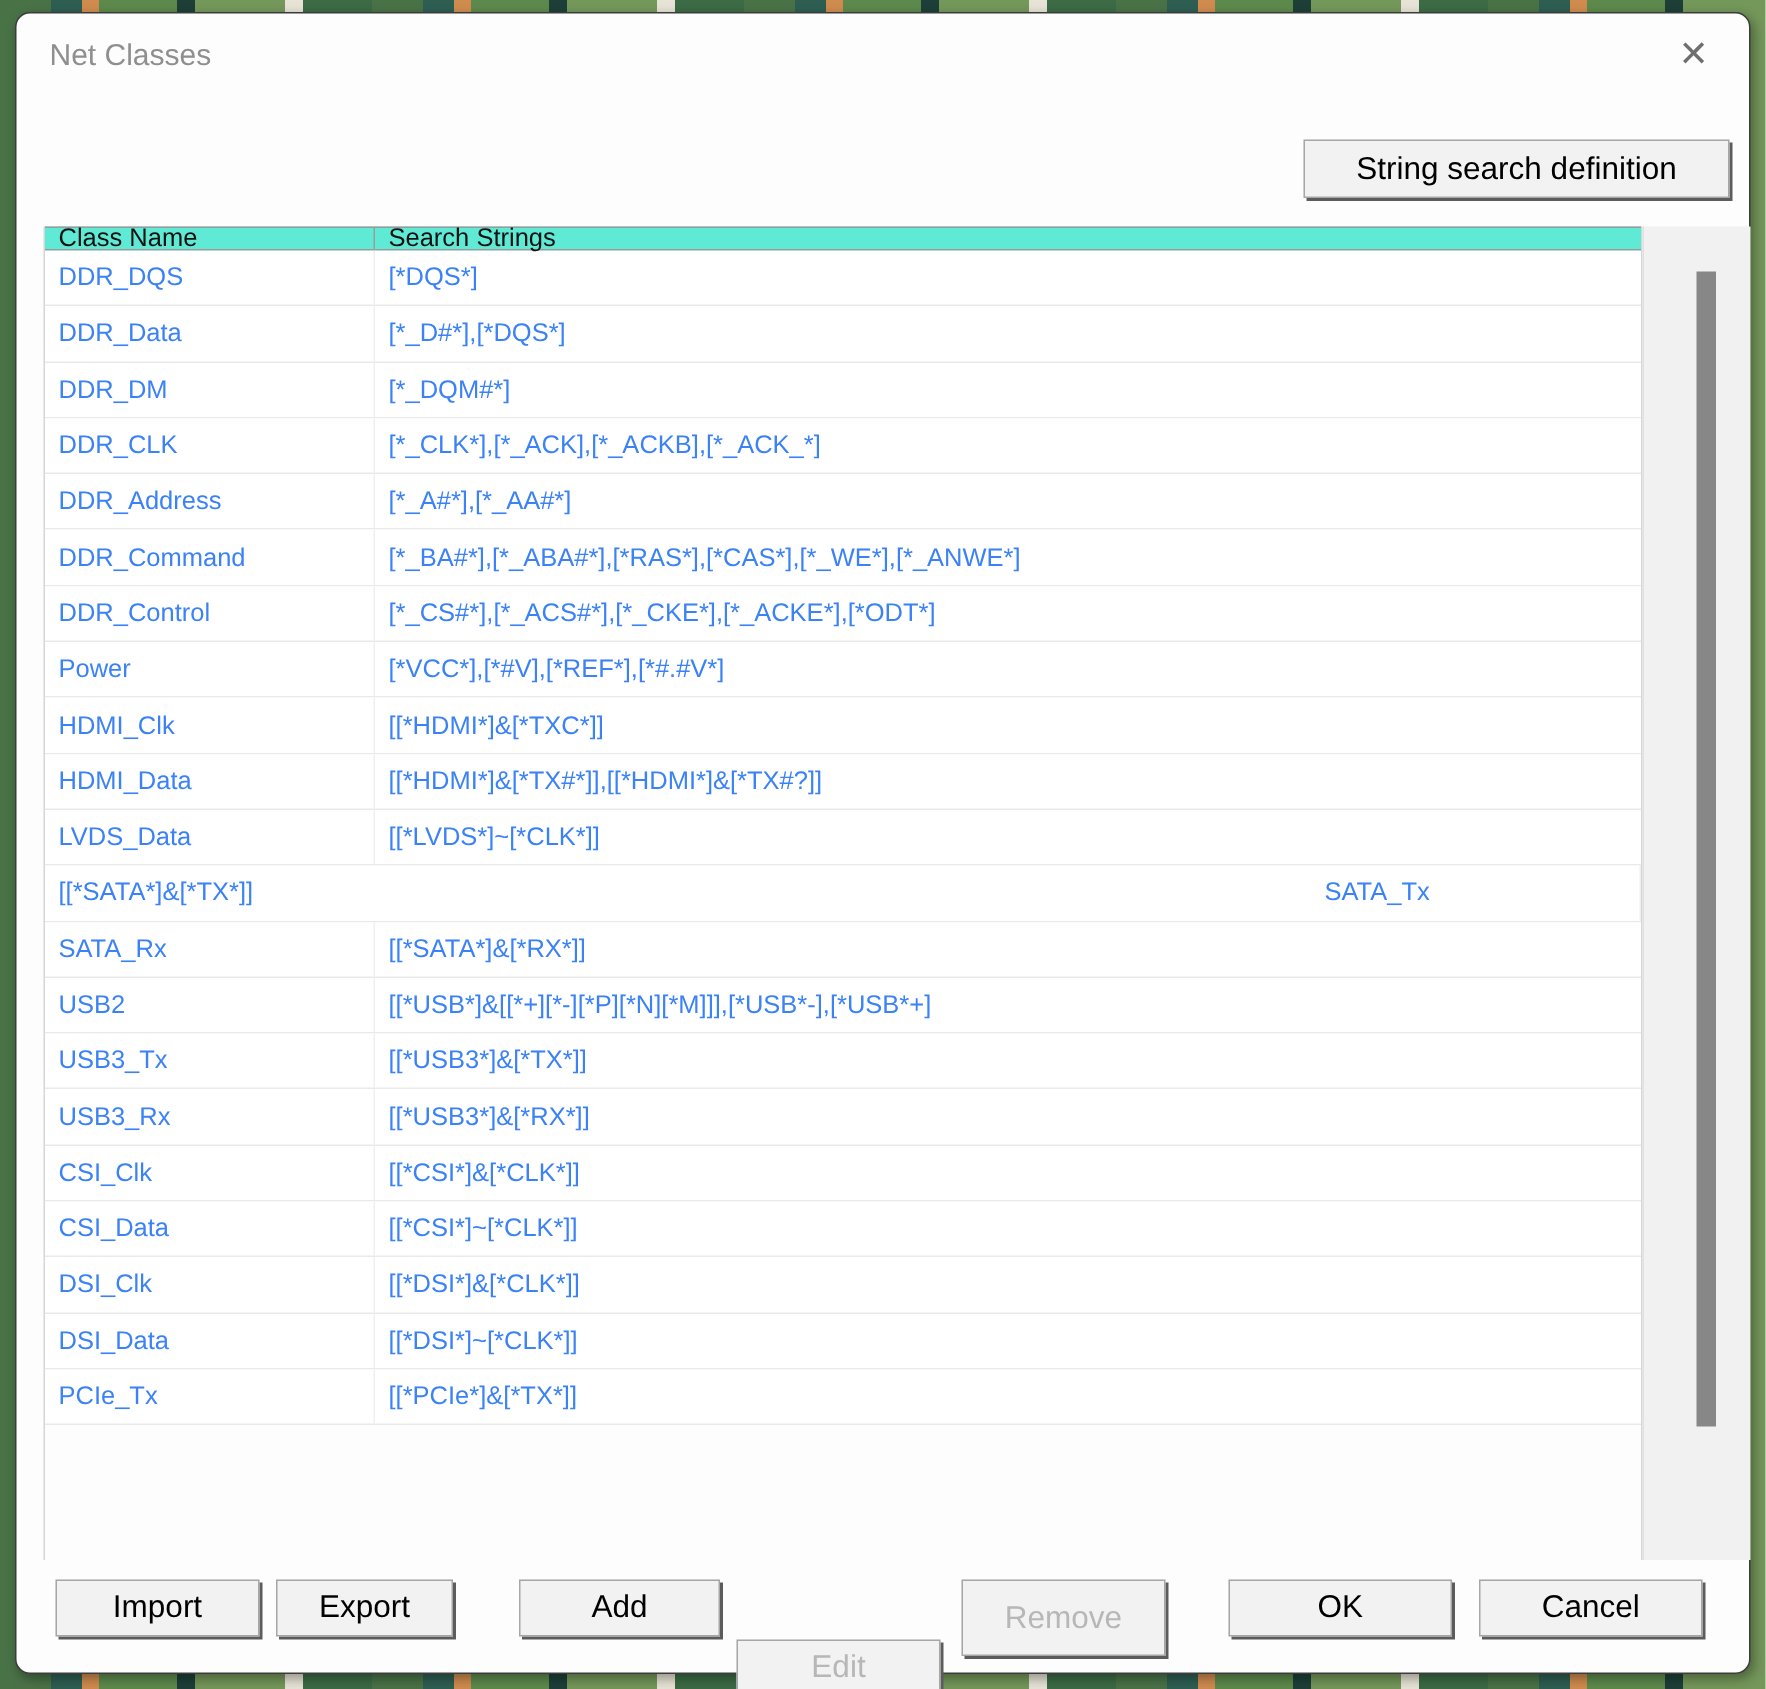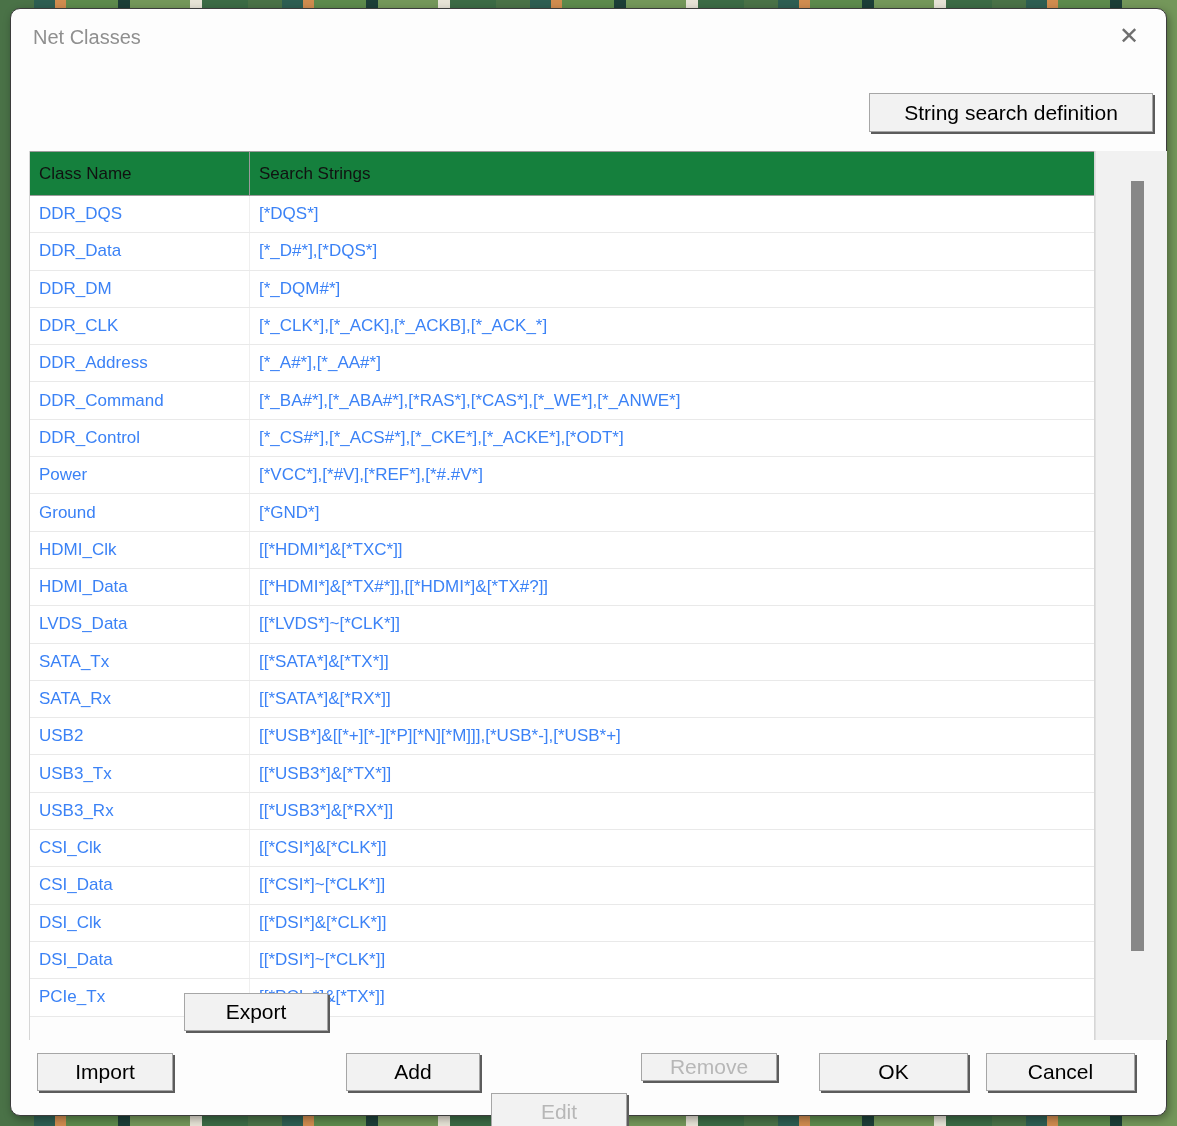--- a/index.html
+++ b/index.html
@@ -52,25 +52,25 @@
   
   .nc-table {
     position: absolute; left: 18px; top: 142px;
     width: 1066px; height: 889px;
     box-sizing: border-box;
     border-left: 1px solid #d6d6d6;
     border-right: 1px solid #d6d6d6;
   }
   .nc-header {
     display: flex;
-    height: 45px;
+    height: 16px;
     box-sizing: border-box;
     border-top: 1px solid #9b9b9b;
     border-bottom: 1px solid #9b9b9b;
-    background: #15803d;
+    background: #5eead4;
     font-size: 17px; color: #111;
   }
   .nc-header .hcell { display: flex; align-items: center; padding-left: 9px; box-sizing: border-box; }
   .nc-header .hcell.c1 { width: 220px; border-right: 1px solid #9b9b9b; }
   .nc-header .hcell.c2 { flex: 1; }
   .nc-body { height: 856px; overflow: hidden; }
   .nc-row {
     display: flex; height: 37.3px;
     box-sizing: border-box;
     border-bottom: 1px solid #e9e9e9;
@@ -90,24 +90,24 @@
     border-left: 1px solid #e0e0e0;
   }
   .scroll-thumb {
     position: absolute; left: 35px; top: 30px;
     width: 13px; height: 770px;
     background: #878787;
   }
 
   
   .b-import { left: 26px;  top: 1044px; width: 136px; height: 38px; }
-  .b-export { left: 173px; top: 984px; width: 144px; height: 38px; }
+  .b-export { left: 173px; top: 1044px; width: 118px; height: 38px; }
   .b-add    { left: 335px; top: 1044px; width: 134px; height: 38px; }
   .b-edit   { left: 480px; top: 1044px; width: 136px; height: 38px; margin-top: 40px; }
-  .b-remove { left: 630px; top: 1044px; width: 136px; height: 28px; }
+  .b-remove { left: 630px; top: 1044px; width: 136px; height: 51px; }
   .b-ok     { left: 808px; top: 1044px; width: 149px; height: 38px; }
   .b-cancel { left: 975px; top: 1044px; width: 149px; height: 38px; }
 </style>
 </head>
 <body>
 
 <div class="dialog">
 
   <div class="dlg-title">Net Classes</div>
 
@@ -156,44 +156,40 @@
   <div class="nc-row">
     <div class="cell c1">DDR_Control</div>
     <div class="cell c2">[*_CS#*],[*_ACS#*],[*_CKE*],[*_ACKE*],[*ODT*]</div>
   </div>
 
   <div class="nc-row">
     <div class="cell c1">Power</div>
     <div class="cell c2">[*VCC*],[*#V],[*REF*],[*#.#V*]</div>
   </div>
 
-  <div class="nc-row">
-    <div class="cell c1">Ground</div>
-    <div class="cell c2">[*GND*]</div>
-  </div>
 
   <div class="nc-row">
     <div class="cell c1">HDMI_Clk</div>
     <div class="cell c2">[[*HDMI*]&amp;[*TXC*]]</div>
   </div>
 
   <div class="nc-row">
     <div class="cell c1">HDMI_Data</div>
     <div class="cell c2">[[*HDMI*]&amp;[*TX#*]],[[*HDMI*]&amp;[*TX#?]]</div>
   </div>
 
 
   <div class="nc-row">
     <div class="cell c1">LVDS_Data</div>
     <div class="cell c2">[[*LVDS*]~[*CLK*]]</div>
   </div>
 
   <div class="nc-row">
+    <div class="cell c2">[[*SATA*]&amp;[*TX*]]</div>
     <div class="cell c1">SATA_Tx</div>
-    <div class="cell c2">[[*SATA*]&amp;[*TX*]]</div>
   </div>
 
   <div class="nc-row">
     <div class="cell c1">SATA_Rx</div>
     <div class="cell c2">[[*SATA*]&amp;[*RX*]]</div>
   </div>
 
   <div class="nc-row">
     <div class="cell c1">USB2</div>
     <div class="cell c2">[[*USB*]&amp;[[*+][*-][*P][*N][*M]]],[*USB*-],[*USB*+]</div>

